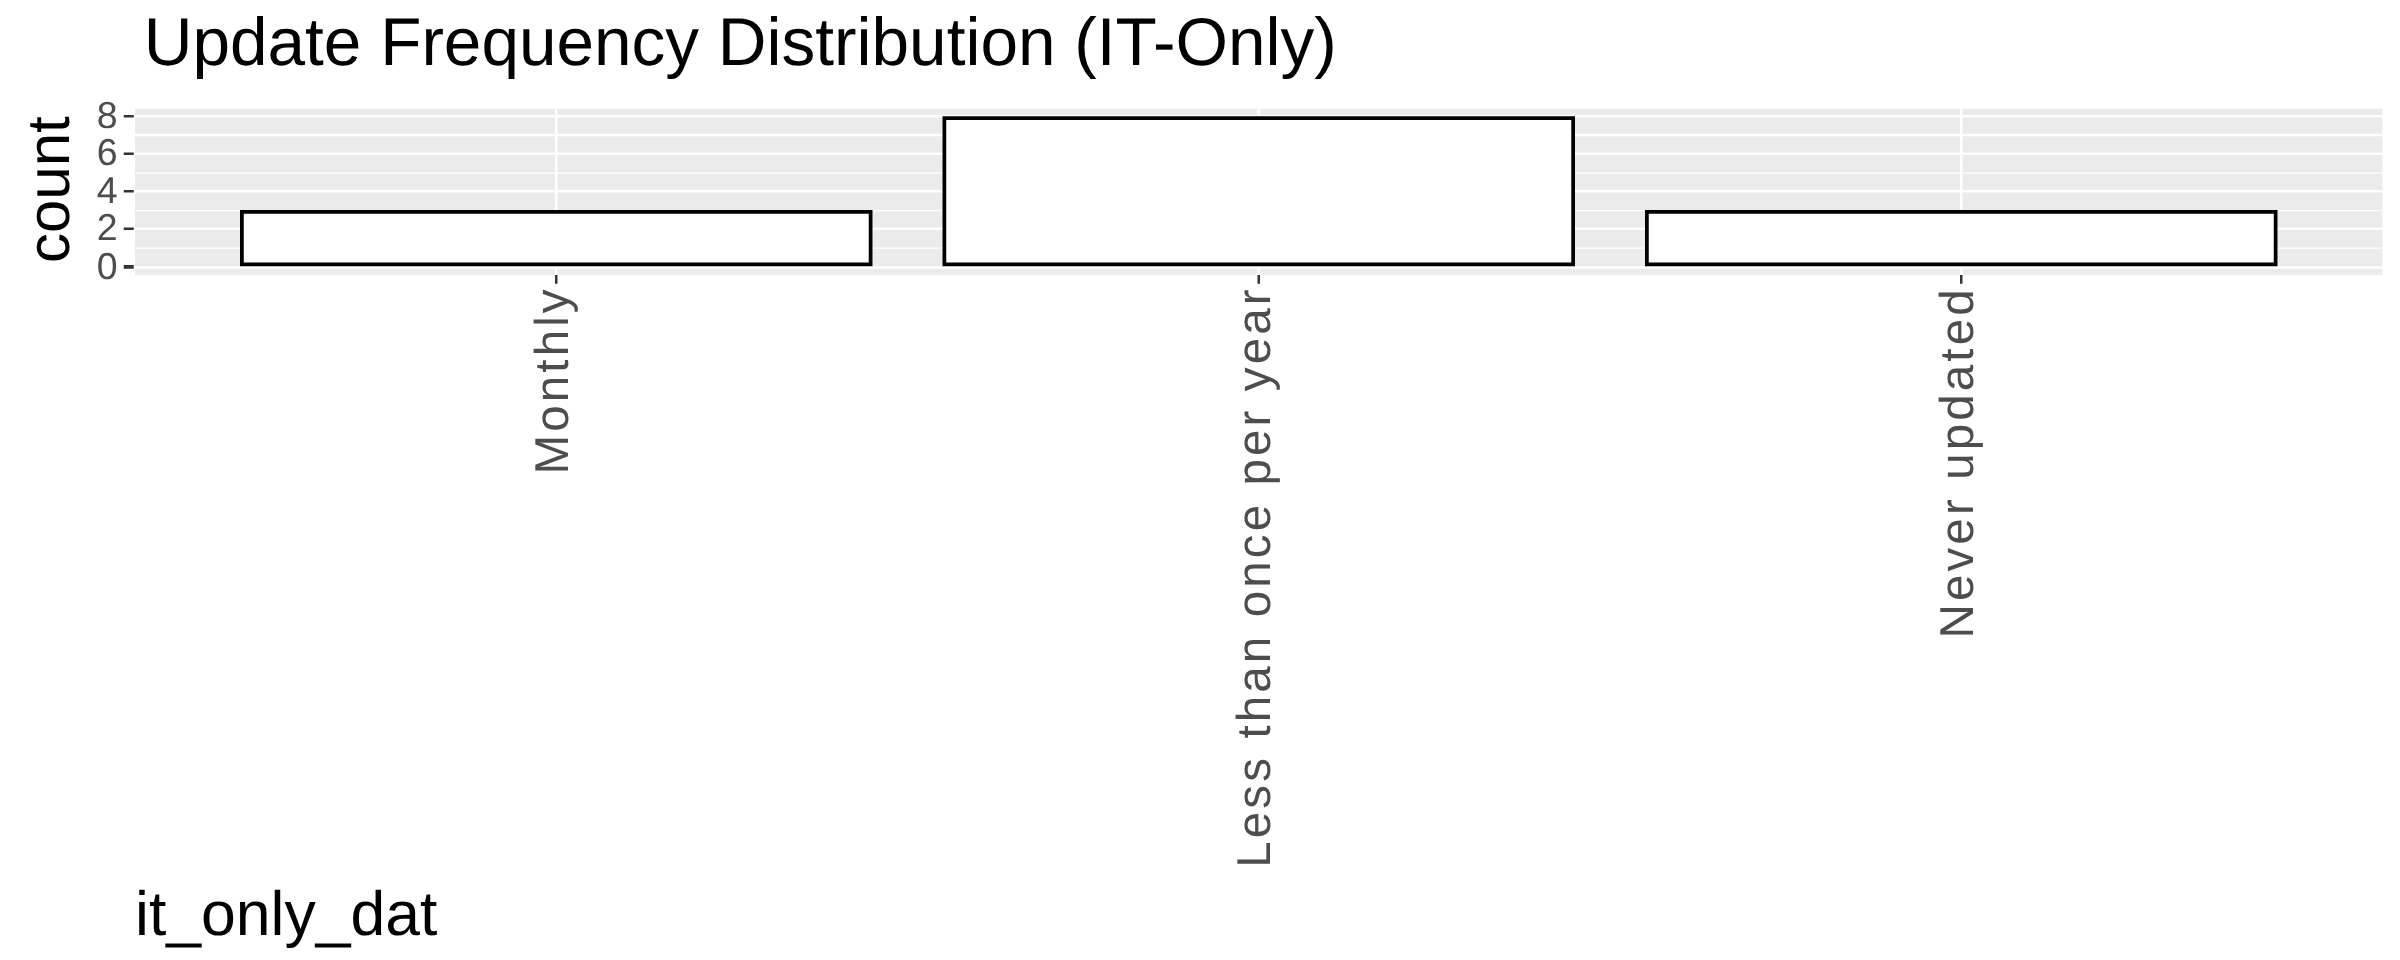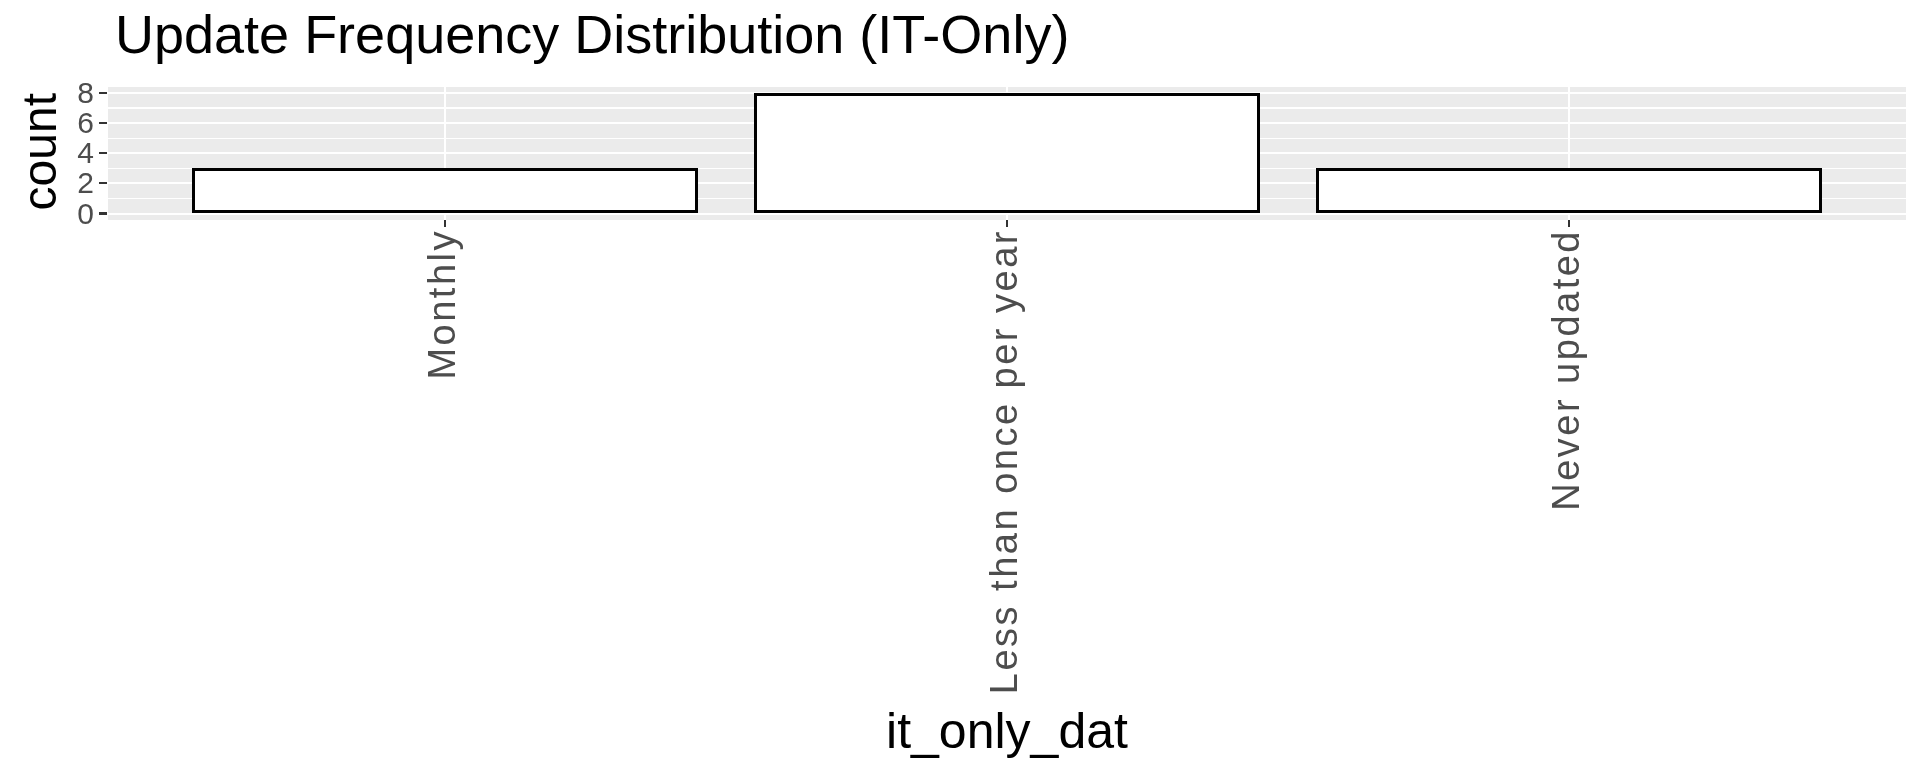--- a/index.html
+++ b/index.html
@@ -80,21 +80,21 @@
     transform: rotate(180deg);
     font-size: 48px;
     color: #000000;
     white-space: nowrap;
   }
   .x-axis-title {
     position: absolute;
     left: 108px;
     top: 702px;
     width: 1798px;
-    text-align: center;
+    text-align: left;
     font-size: 50px;
     color: #000000;
     white-space: nowrap;
   }
 </style>
 </head>
 <body>
 
 <div id="chart-root">
   <div class="chart-title">Update Frequency Distribution (IT-Only)</div>

